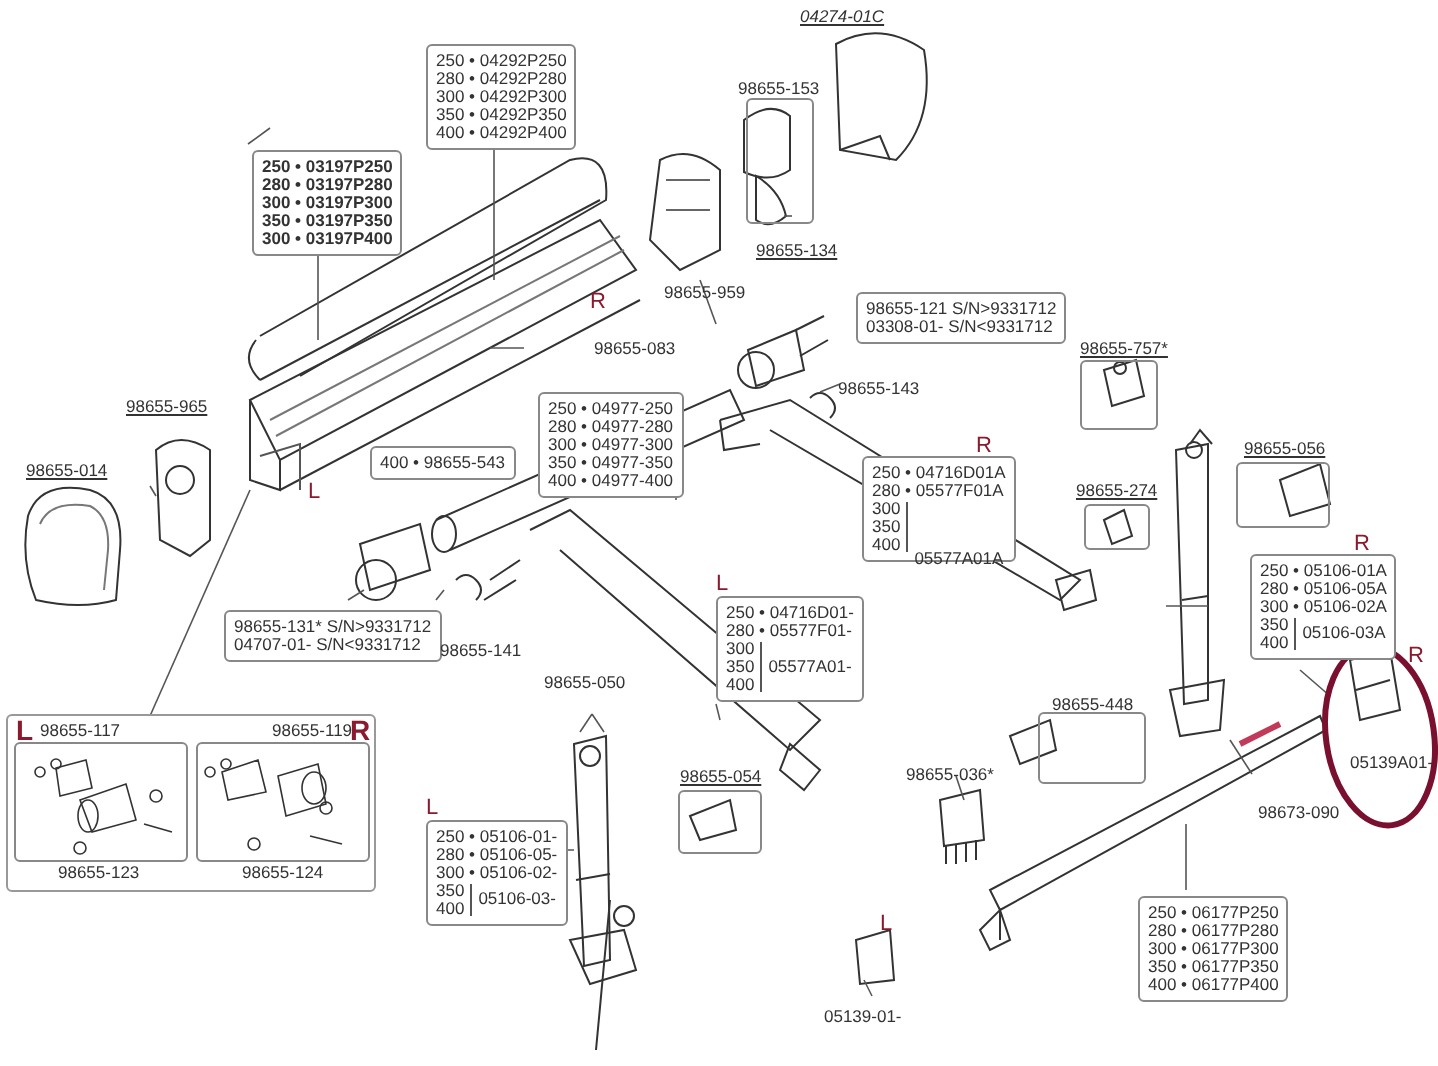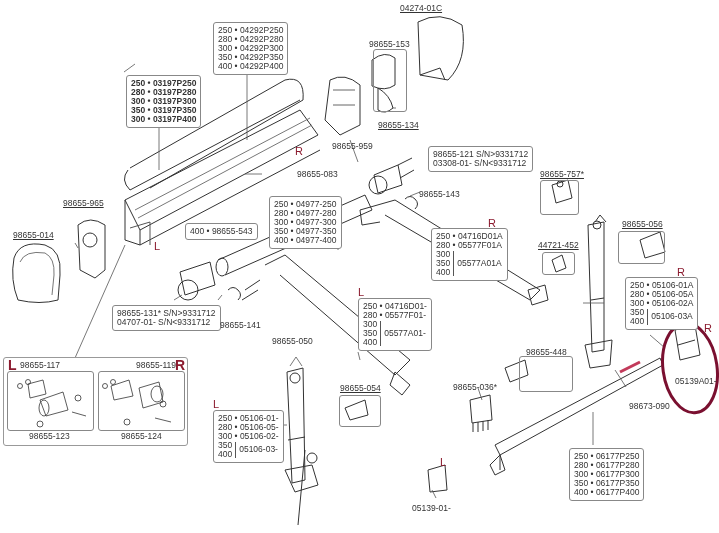--- a/index.html
+++ b/index.html
@@ -176,21 +176,21 @@
 <div class="box" style="left:431px;top:228px;">
   <div>250 • 04716D01A</div>
   <div>280 • 05577F01A</div>
   <div style="display:flex;height:27px;">
     <div style="height:27px;">
       <div>300</div>
       <div>350</div>
       <div>400</div>
     </div>
     <div style="border-left:1px solid #555;margin:1px 3px;height:25px;"></div>
-    <div style="padding-top:9px;">05577A01A</div>
+    <div style="padding-top:9px;margin-top:16px;">05577A01A</div>
   </div>
 </div>
 
 <div class="box" style="left:358px;top:298px;">
   <div>250 • 04716D01-</div>
   <div>280 • 05577F01-</div>
   <div style="display:flex;height:27px;">
     <div style="height:27px;">
       <div>300</div>
       <div>350</div>
@@ -270,30 +270,30 @@
     </svg>
   </div>
   <span class="side big" style="left:4px;top:-1px;">L</span>
   <span class="lbl" style="left:16px;top:3px;">98655-117</span>
   <span class="lbl" style="left:132px;top:3px;">98655-119</span>
   <span class="side big" style="left:171px;top:-1px;">R</span>
   <span class="lbl" style="left:25px;top:74px;">98655-123</span>
   <span class="lbl" style="left:117px;top:74px;">98655-124</span>
 </div>
 
-<span class="lbl u" style="left:400px;top:4px;">04274-01C</span>
+<span class="lbl u" style="left:400px;top:4px;font-style:italic;">04274-01C</span>
 <span class="lbl" style="left:369px;top:40px;">98655-153</span>
 <span class="lbl u" style="left:378px;top:121px;">98655-134</span>
 <span class="lbl" style="left:316px;top:142px;margin-left:16px;">98655-959</span>
 <span class="lbl" style="left:273px;top:170px;padding-left:24px;">98655-083</span>
 <span class="lbl" style="left:419px;top:190px;">98655-143</span>
 <span class="lbl u" style="left:540px;top:170px;">98655-757*</span>
 <span class="lbl u" style="left:63px;top:199px;">98655-965</span>
 <span class="lbl u" style="left:13px;top:231px;">98655-014</span>
-<span class="lbl u" style="left:538px;top:241px;">44721-452</span>
+<span class="lbl u" style="left:538px;top:241px;">98655-274</span>
 <span class="lbl u" style="left:622px;top:220px;">98655-056</span>
 <span class="lbl" style="left:220px;top:321px;">98655-141</span>
 <span class="lbl" style="left:272px;top:337px;">98655-050</span>
 <span class="lbl u" style="left:340px;top:384px;">98655-054</span>
 <span class="lbl" style="left:526px;top:348px;">98655-448</span>
 <span class="lbl" style="left:453px;top:383px;">98655-036*</span>
 <span class="lbl" style="left:629px;top:402px;">98673-090</span>
 <span class="lbl" style="left:412px;top:504px;">05139-01-</span>
 <span class="lbl" style="left:675px;top:377px;">05139A01-</span>
 

